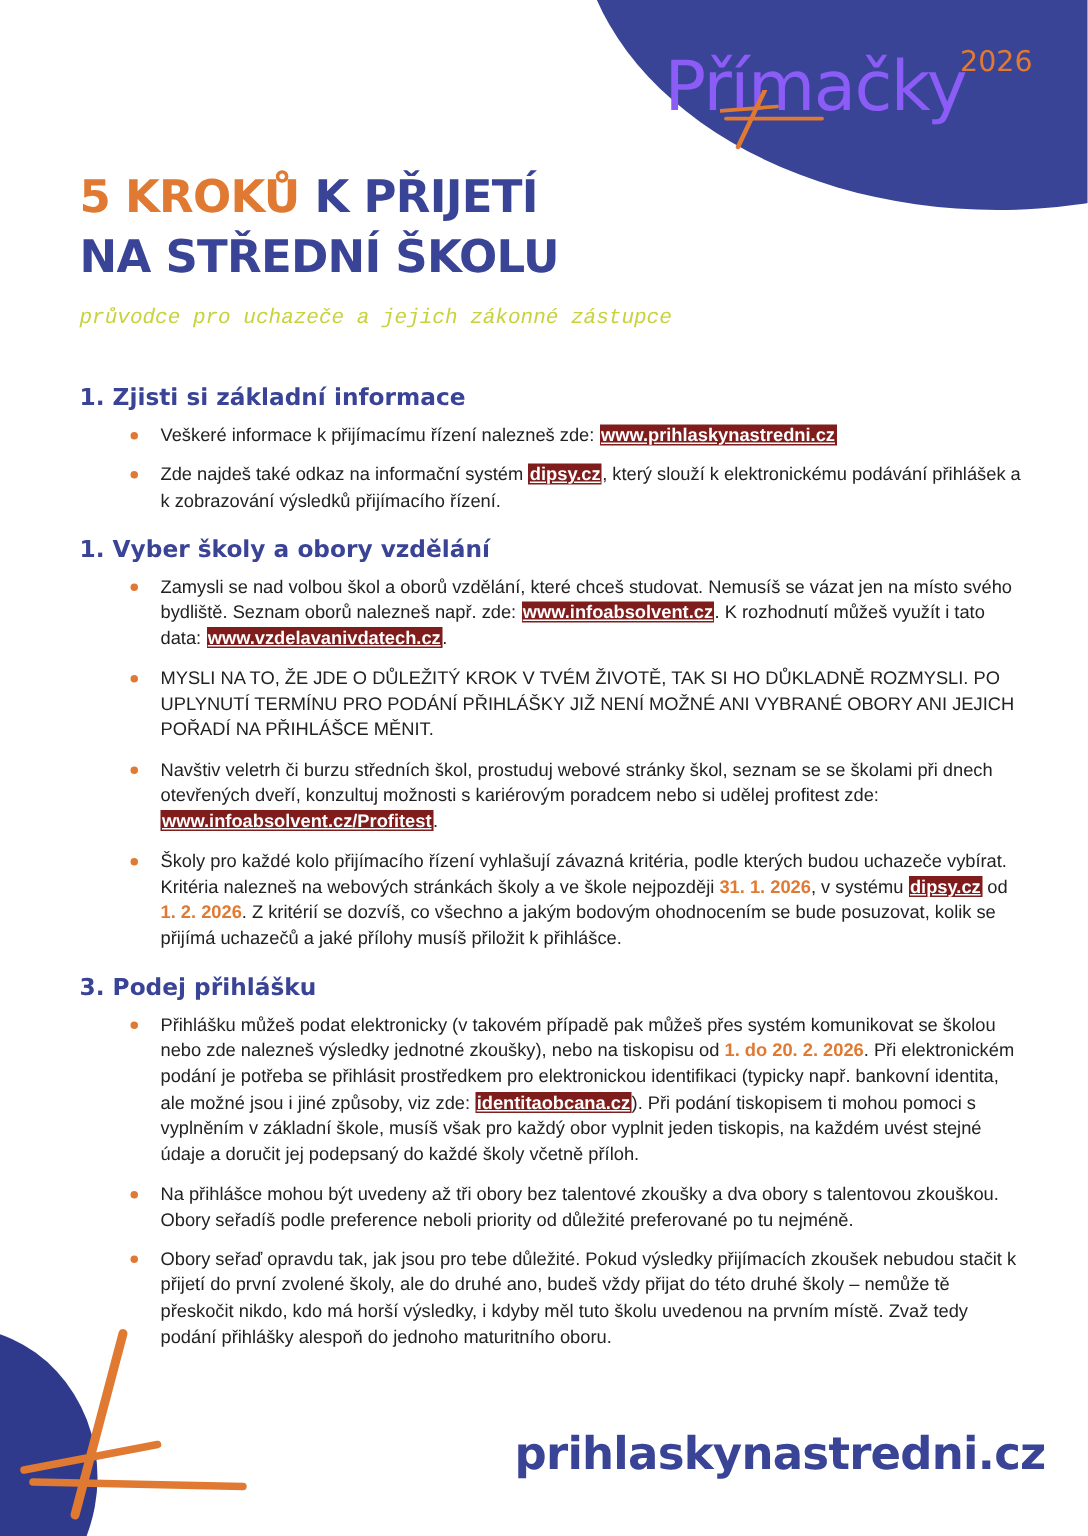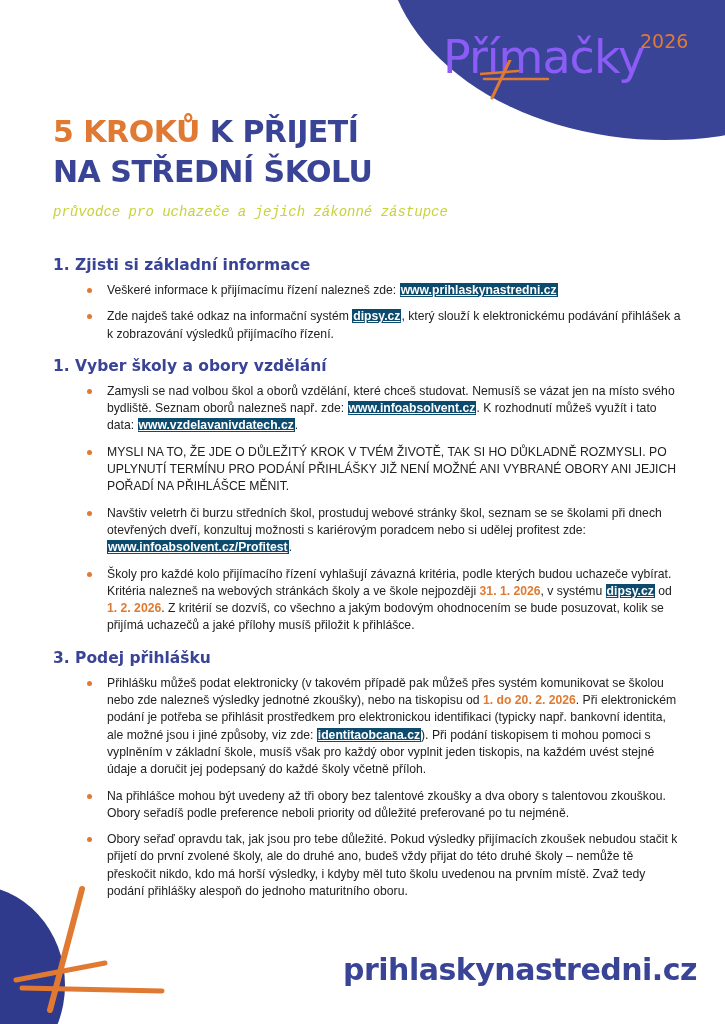--- a/index.html
+++ b/index.html
@@ -50,21 +50,21 @@
     ul.bullets li {
       position: relative; padding-left: 20px;
       font-size: 12.2px; line-height: 17.3px; margin-bottom: 9px;
       color: #222;
     }
     ul.bullets li .dot {
       position: absolute; left: 0; top: 6px; width: 5px; height: 5px;
       border-radius: 50%; background: #e07a32;
     }
     .link {
-      background: #0c4a6e; color: #ffffff; font-weight: bold;
+      background: #7f1d1d; color: #ffffff; font-weight: bold;
       text-decoration: underline; padding: 0 1px;
     }
     .date { color: #e07a32; font-weight: bold; text-align: center; }
     .footer-url {
       position: absolute; left: 343px; top: 952px;
       font-family: "DejaVu Sans", sans-serif; font-weight: bold;
       font-size: 30px; color: #3a4496; letter-spacing: -0.5px;
     }
   </style>
 </head>

